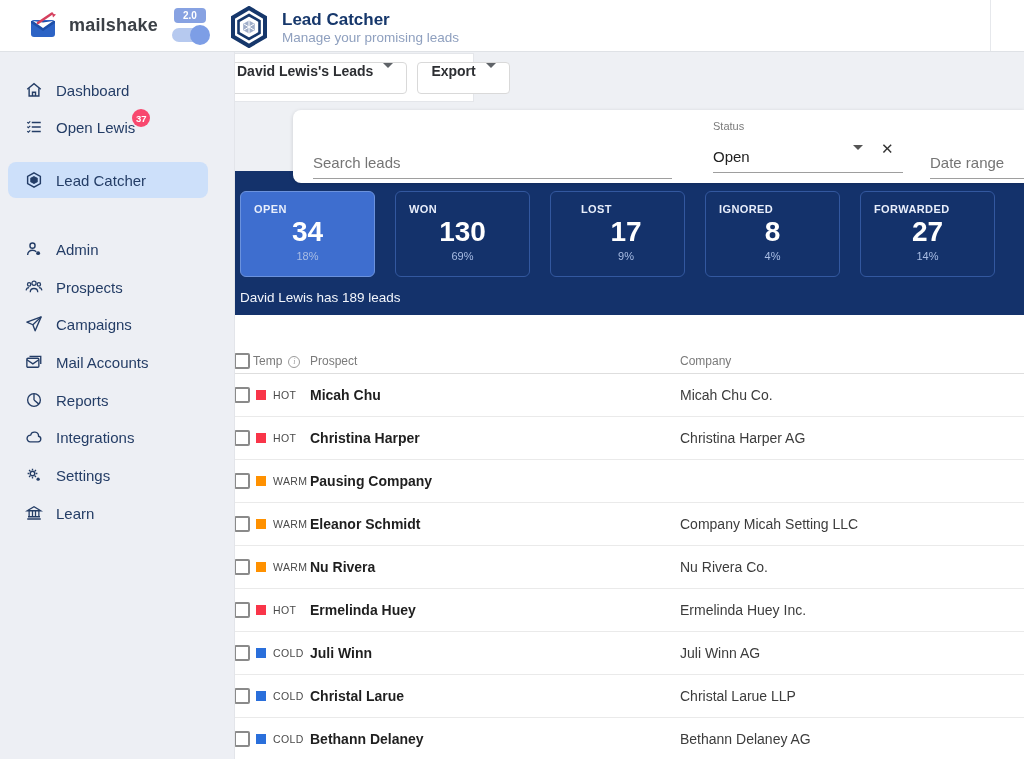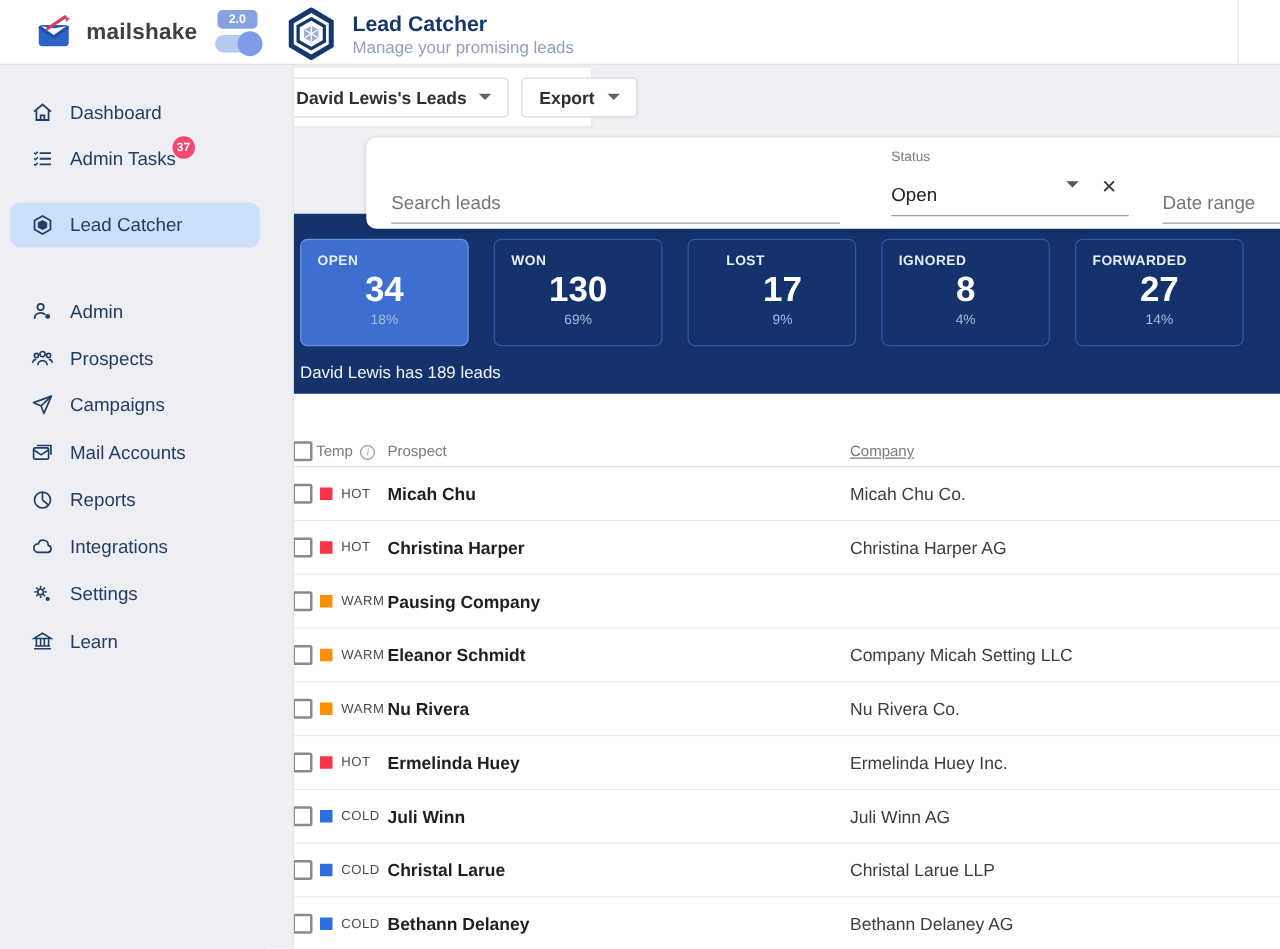--- a/index.html
+++ b/index.html
@@ -33,21 +33,21 @@
   .side-item.selected { background:#cde0fa; }
   .side-item svg { flex:0 0 auto; }
   .badge { position:relative; top:-9px; left:-3px; display:inline-flex; width:18px; height:18px;
            border-radius:50%; background:#f8486e; color:#fff; font-size:9.5px; font-weight:700;
            align-items:center; justify-content:center; }
 
   
   .toolbar-card { position:absolute; left:213px; top:54px; width:260px; height:47px; background:#fff;
                   box-shadow:0 0 0 1px rgba(0,0,0,0.04); z-index:8; display:flex; align-items:center;
                   padding-left:10px; }
-  .btn { display:inline-flex; align-items:center; height:32px; padding:0 13px; border:1px solid #d9d9d9;
+  .btn { display:inline-flex; align-items:flex-start; height:32px; padding:0 13px; border:1px solid #d9d9d9;
          border-radius:4px; background:#fff; font-size:14px; font-weight:700; color:#2d2f33;
          cursor:pointer; white-space:nowrap; }
   .btn + .btn { margin-left:10px; }
   .caret { width:0; height:0; border-left:5px solid transparent; border-right:5px solid transparent;
            border-top:5px solid #5f6368; margin-left:10px; }
 
   
   .filter-card { position:absolute; left:293px; top:110px; width:731px; height:73px; background:#fff;
                  border-radius:8px 0 0 8px; box-shadow:0 1px 4px rgba(0,0,0,0.14); z-index:20; }
   .mfield { position:absolute; }
@@ -134,21 +134,21 @@
           <path d="M10 20 v-5 h4 v5"></path>
       </svg>
       <span class="lbl">Dashboard</span>
     </div>
 
     <div class="side-item" style="top:57px;">
       <svg width="18" height="18" viewBox="0 0 24 24" fill="none" stroke="#243d66" stroke-width="1.9">
         <path d="M9 6 H21 M9 12 H21 M9 18 H21"></path>
           <path d="M3 5.5 l1.5 1.5 L7 4.5 M3 11.5 l1.5 1.5 L7 10.5 M3 17.5 l1.5 1.5 L7 16.5" stroke-width="1.6"></path>
       </svg>
-      <span class="lbl">Admin Tasks</span>
+      <span class="lbl">Open Lewis</span>
       <span class="badge">37</span>
     </div>
 
     <div class="side-item selected" style="top:110px;">
       <svg width="18" height="18" viewBox="0 0 24 24" fill="none" stroke="#243d66" stroke-width="1.9">
         <polygon points="12,2.5 20.5,7.2 20.5,16.8 12,21.5 3.5,16.8 3.5,7.2"></polygon>
         <polygon points="12,7.5 16.2,9.8 16.2,14.2 12,16.5 7.8,14.2 7.8,9.8" stroke-width="1.5" fill="#243d66"></polygon>
       </svg>
       <span class="lbl">Lead Catcher</span>
     </div>
@@ -282,21 +282,21 @@
       <div class="stat-pct">14%</div>
     </div>
     <div class="stats-summary">David Lewis has 189 leads</div>
   </div>
 
   <div class="lead-table">
     <div class="thead">
       <span class="checkbox"></span>
       <span class="th" style="left:40px;"><span>Temp</span><span class="info-icon">i</span></span>
       <span class="th" style="left:97px;">Prospect</span>
-      <span class="th" style="left:467px;text-decoration:underline;">Company</span>
+      <span class="th" style="left:467px;">Company</span>
     </div>
 
     <div class="trow">
       <span class="checkbox"></span>
       <span class="temp-square" style="background: rgb(249, 53, 73);"></span>
       <span class="cell temp-label">HOT</span>
       <span class="cell prospect">Micah Chu</span>
       <span class="cell company">Micah Chu Co.</span>
     </div>
     <div class="trow">

